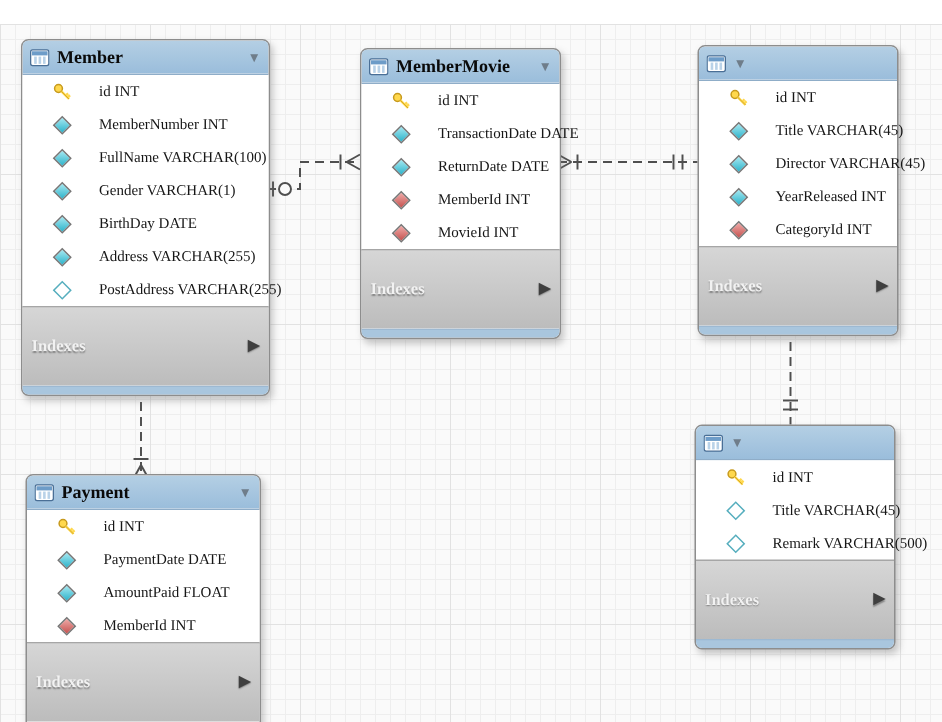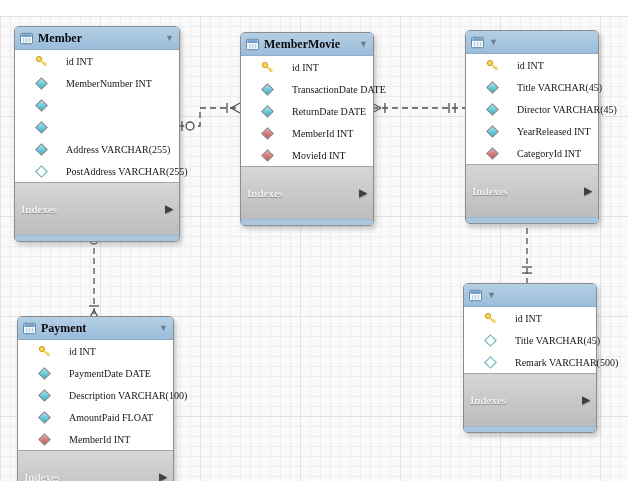--- a/index.html
+++ b/index.html
@@ -126,25 +126,33 @@
         <div class="t-row">
           <span class="icon-cell">
             <span class="diam attribute"></span>
           </span>
           <span>MemberNumber INT</span>
         </div>
         <div class="t-row">
           <span class="icon-cell">
             <span class="diam attribute"></span>
           </span>
-        </div>
-        <div class="t-row">
-          <span class="icon-cell">
-            <span class="diam attribute"></span>
-          </span>
+          <span>FullName VARCHAR(100)</span>
+        </div>
+        <div class="t-row">
+          <span class="icon-cell">
+            <span class="diam attribute"></span>
+          </span>
+          <span>Gender VARCHAR(1)</span>
+        </div>
+        <div class="t-row">
+          <span class="icon-cell">
+            <span class="diam attribute"></span>
+          </span>
+          <span>BirthDay DATE</span>
         </div>
         <div class="t-row">
           <span class="icon-cell">
             <span class="diam attribute"></span>
           </span>
           <span>Address VARCHAR(255)</span>
         </div>
         <div class="t-row">
           <span class="icon-cell">
             <span class="diam attribute-nullable"></span>
@@ -335,26 +343,20 @@
               <path d="M5.8 5.8 L11 11" stroke="#c79a1e" stroke-width="0.5" fill="none"></path>
             </svg>
           </span>
           <span>id INT</span>
         </div>
         <div class="t-row">
           <span class="icon-cell">
             <span class="diam attribute"></span>
           </span>
           <span>PaymentDate DATE</span>
-        </div>
-        <div class="t-row">
-          <span class="icon-cell">
-            <span class="diam attribute"></span>
-          </span>
-          <span>Description VARCHAR(100)</span>
         </div>
         <div class="t-row">
           <span class="icon-cell">
             <span class="diam attribute"></span>
           </span>
           <span>AmountPaid FLOAT</span>
         </div>
         <div class="t-row">
           <span class="icon-cell">
             <span class="diam foreign-key"></span>

